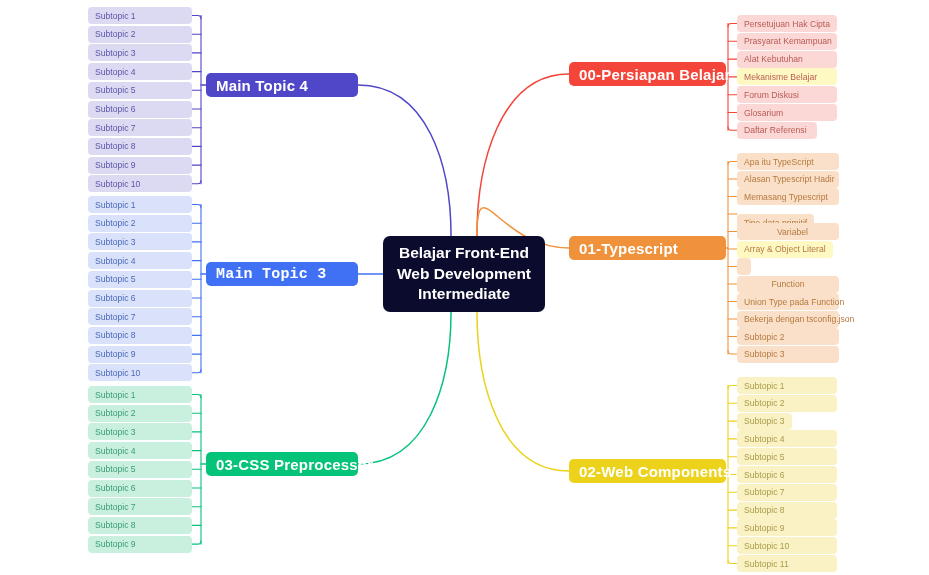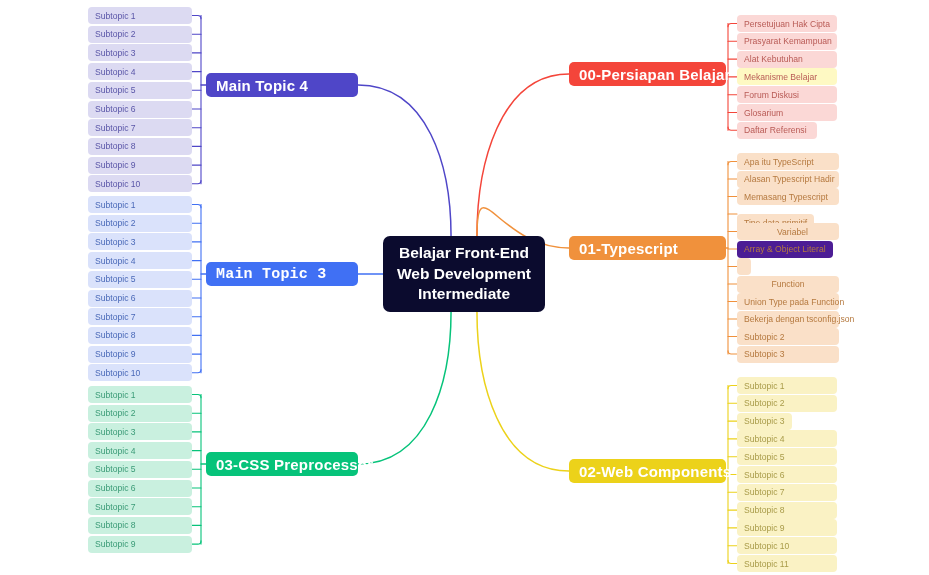--- a/index.html
+++ b/index.html
@@ -238,21 +238,21 @@
       </div>
       <div class="node sub-node" style="top: 188px; background: rgb(250, 224, 200); color: rgb(181, 121, 63); left: 737px; width: 102px;">
         <span>Memasang Typescript</span>
       </div>
       <div class="node sub-node" style="top: 214px; background: rgb(250, 224, 200); color: rgb(181, 121, 63); left: 737px; display: inline-flex; width: auto; max-width: 102px;">
         <span>Tipe data primitif</span>
       </div>
       <div class="node sub-node" style="top: 223px; background: rgb(250, 224, 200); color: rgb(181, 121, 63); left: 737px; width: 102px; padding-left: 40px;">
         <span>Variabel</span>
       </div>
-      <div class="node sub-node" style="top: 240.5px; background: #4c1d95; color: rgb(181, 121, 63); left: 737px; display: inline-flex; width: auto; max-width: 102px;">
+      <div class="node sub-node" style="top: 240.5px; background: #fef9c3; color: rgb(181, 121, 63); left: 737px; display: inline-flex; width: auto; max-width: 102px;">
         <span>Array &amp; Object Literal</span>
       </div>
       <div class="node sub-node" style="top: 258px; background: rgb(250, 224, 200); color: rgb(181, 121, 63); width: 14px; left: 737px;">
         <span></span>
       </div>
       <div class="node sub-node" style="top: 275.5px; background: rgb(250, 224, 200); color: rgb(181, 121, 63); left: 737px; width: 102px; justify-content: center;">
         <span>Function</span>
       </div>
       <div class="node sub-node" style="top: 293px; background: rgb(250, 224, 200); color: rgb(181, 121, 63); left: 737px; display: inline-flex; width: auto; max-width: 102px;">
         <span>Union Type pada Function</span>

